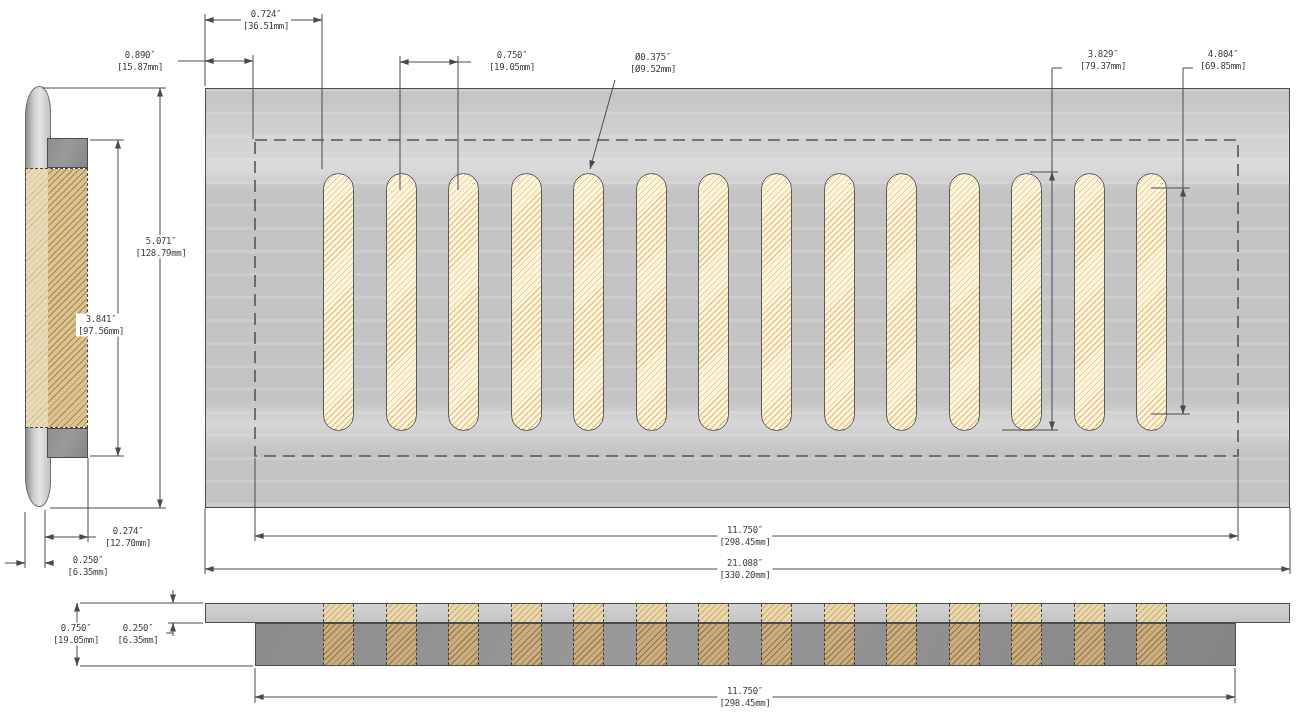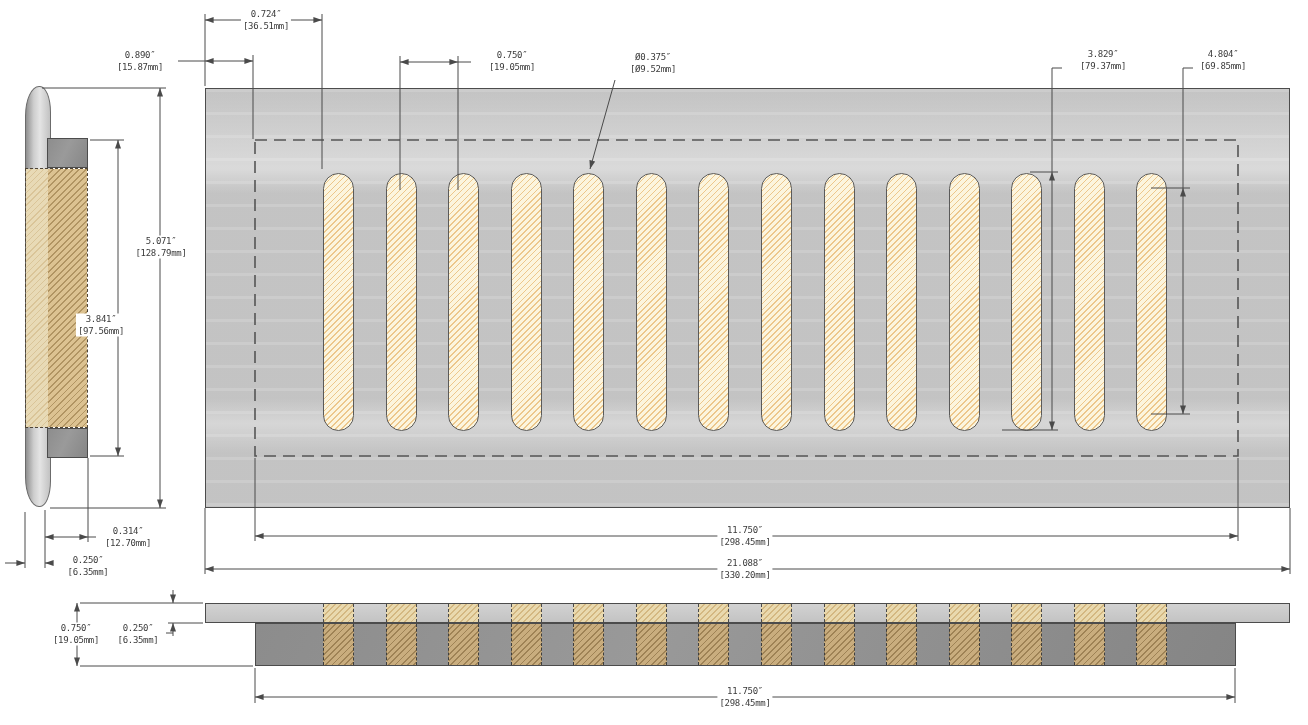--- a/index.html
+++ b/index.html
@@ -272,21 +272,21 @@
   </div>
   <div class="dim-label" style="left:161px;top:247px;">
     <div>5.071″</div>
       <div>[128.79mm]</div>
   </div>
   <div class="dim-label" style="left:101px;top:317px;margin-top:8px;">
     <div>3.841″</div>
       <div>[97.56mm]</div>
   </div>
   <div class="dim-label" style="left:128px;top:537px;">
-    <div>0.314″</div>
+    <div>0.274″</div>
       <div>[12.70mm]</div>
   </div>
   <div class="dim-label" style="left:88px;top:566px;">
     <div>0.250″</div>
       <div>[6.35mm]</div>
   </div>
   <div class="dim-label" style="left:76px;top:634px;">
     <div>0.750″</div>
       <div>[19.05mm]</div>
   </div>

